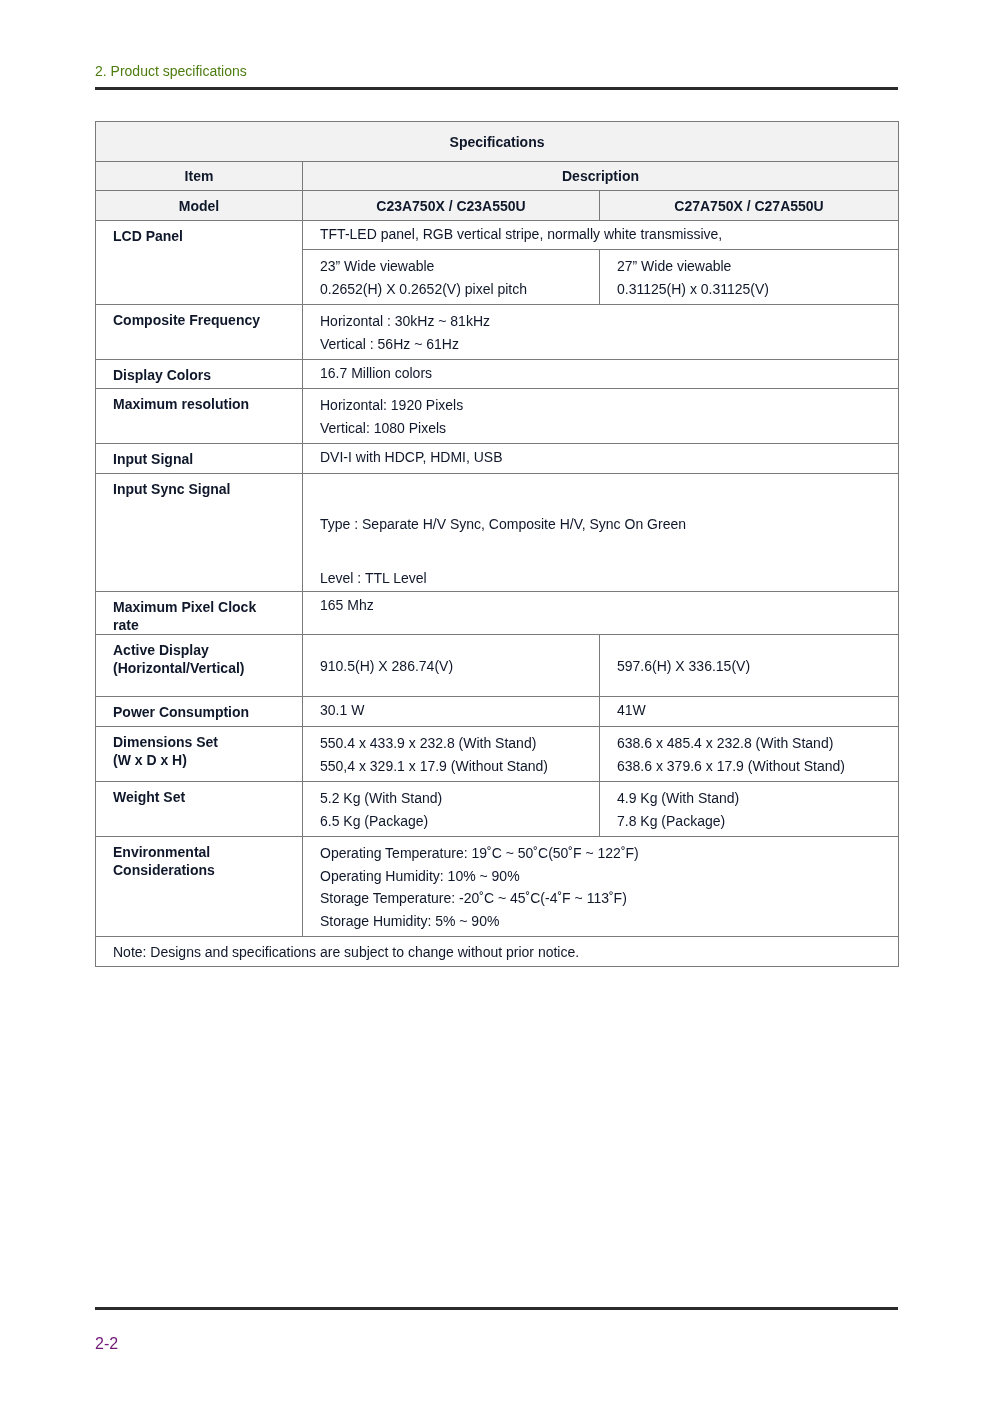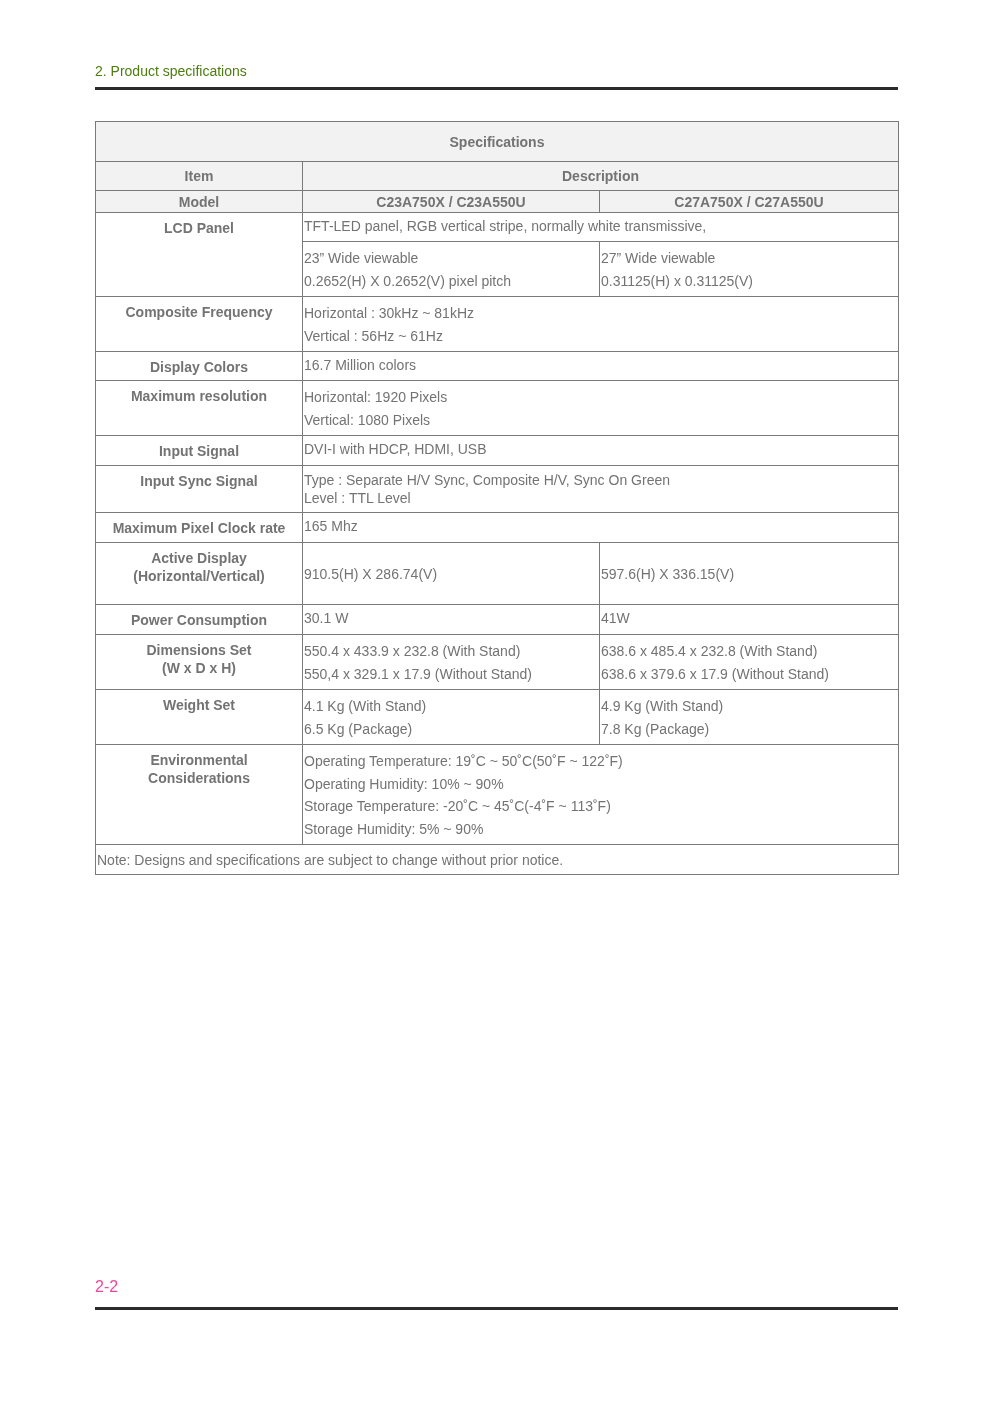--- a/index.html
+++ b/index.html
@@ -1,29 +1,29 @@
 <!DOCTYPE html>
 <html><head>
 <meta charset="utf-8">
 <style>
   html, body { margin: 0; padding: 0; background: #ffffff; }
   body { width: 993px; height: 1404px; position: relative; font-family: "Liberation Sans", sans-serif; color: #2a2a2a; }
   .header-text { position: absolute; left: 95px; top: 63px; font-size: 14px; color: #4d7c0f; }
   .header-rule { position: absolute; left: 95px; top: 87px; width: 803px; height: 3px; background: #2b2b2b; }
   .footer-rule { position: absolute; left: 95px; top: 1307px; width: 803px; height: 3px; background: #2b2b2b; }
-  .page-num { position: absolute; left: 95px; top: 1278px; font-size: 16px; color: #ec4899; }
+  .page-num { position: absolute; left: 95px; top: 1335px; font-size: 16px; color: #701a75; }
 
   table.spec { position: absolute; left: 95px; top: 121px; width: 803px; border-collapse: collapse; font-size: 14px; table-layout: fixed; }
-  table.spec td { border: 1px solid #7a7a7a; padding: 0 1px; vertical-align: top; color: #737373; }
+  table.spec td { border: 1px solid #7a7a7a; padding: 0 17px; vertical-align: top; color: #0f172a; }
   table.spec td.hd { background: #f1f2f1; font-weight: bold; text-align: center; vertical-align: middle; }
-  table.spec td.item { font-weight: bold; padding-top: 6px; line-height: 18px; text-align: center; }
+  table.spec td.item { font-weight: bold; padding-top: 6px; line-height: 18px; }
   table.spec td.val { padding-top: 5px; padding-bottom: 4px; }
   table.spec td.mid { vertical-align: middle; }
   .ln { line-height: 22.5px; }
-  .ln-tight { line-height: 18px; }
+  .ln-tight { line-height: 18px; margin-top: 36px; }
 </style>
 </head>
 <body>
 
 <div class="header-text">2. Product specifications</div>
 <div class="header-rule"></div>
 
 <table class="spec">
   <colgroup>
       <col style="width:207px">
@@ -31,21 +31,21 @@
       <col style="width:299px">
     </colgroup>
   <tbody>
       <tr style="height:40px">
     <td class="hd" colspan="3">Specifications</td>
   </tr>
   <tr style="height:29px">
     <td class="hd">Item</td>
     <td class="hd" colspan="2">Description</td>
   </tr>
-  <tr style="height:22px">
+  <tr style="height:30px">
     <td class="hd">Model</td>
     <td class="hd">C23A750X / C23A550U</td>
     <td class="hd">C27A750X / C27A550U</td>
   </tr>
 
   <tr style="height:29px">
     <td class="item" rowspan="2">LCD Panel</td>
     <td class="val" colspan="2">TFT-LED panel, RGB vertical stripe, normally white transmissive,</td>
   </tr>
   <tr style="height:52px">
@@ -124,21 +124,21 @@
     </td>
     <td class="val">
       <div class="ln">638.6 x 485.4 x 232.8 (With Stand)</div>
       <div class="ln">638.6 x 379.6 x 17.9 (Without Stand)</div>
     </td>
   </tr>
 
   <tr style="height:53px">
     <td class="item">Weight Set</td>
     <td class="val">
-      <div class="ln">4.1 Kg (With Stand)</div>
+      <div class="ln">5.2 Kg (With Stand)</div>
       <div class="ln">6.5 Kg (Package)</div>
     </td>
     <td class="val">
       <div class="ln">4.9 Kg (With Stand)</div>
       <div class="ln">7.8 Kg (Package)</div>
     </td>
   </tr>
 
   <tr style="height:98px">
     <td class="item">

